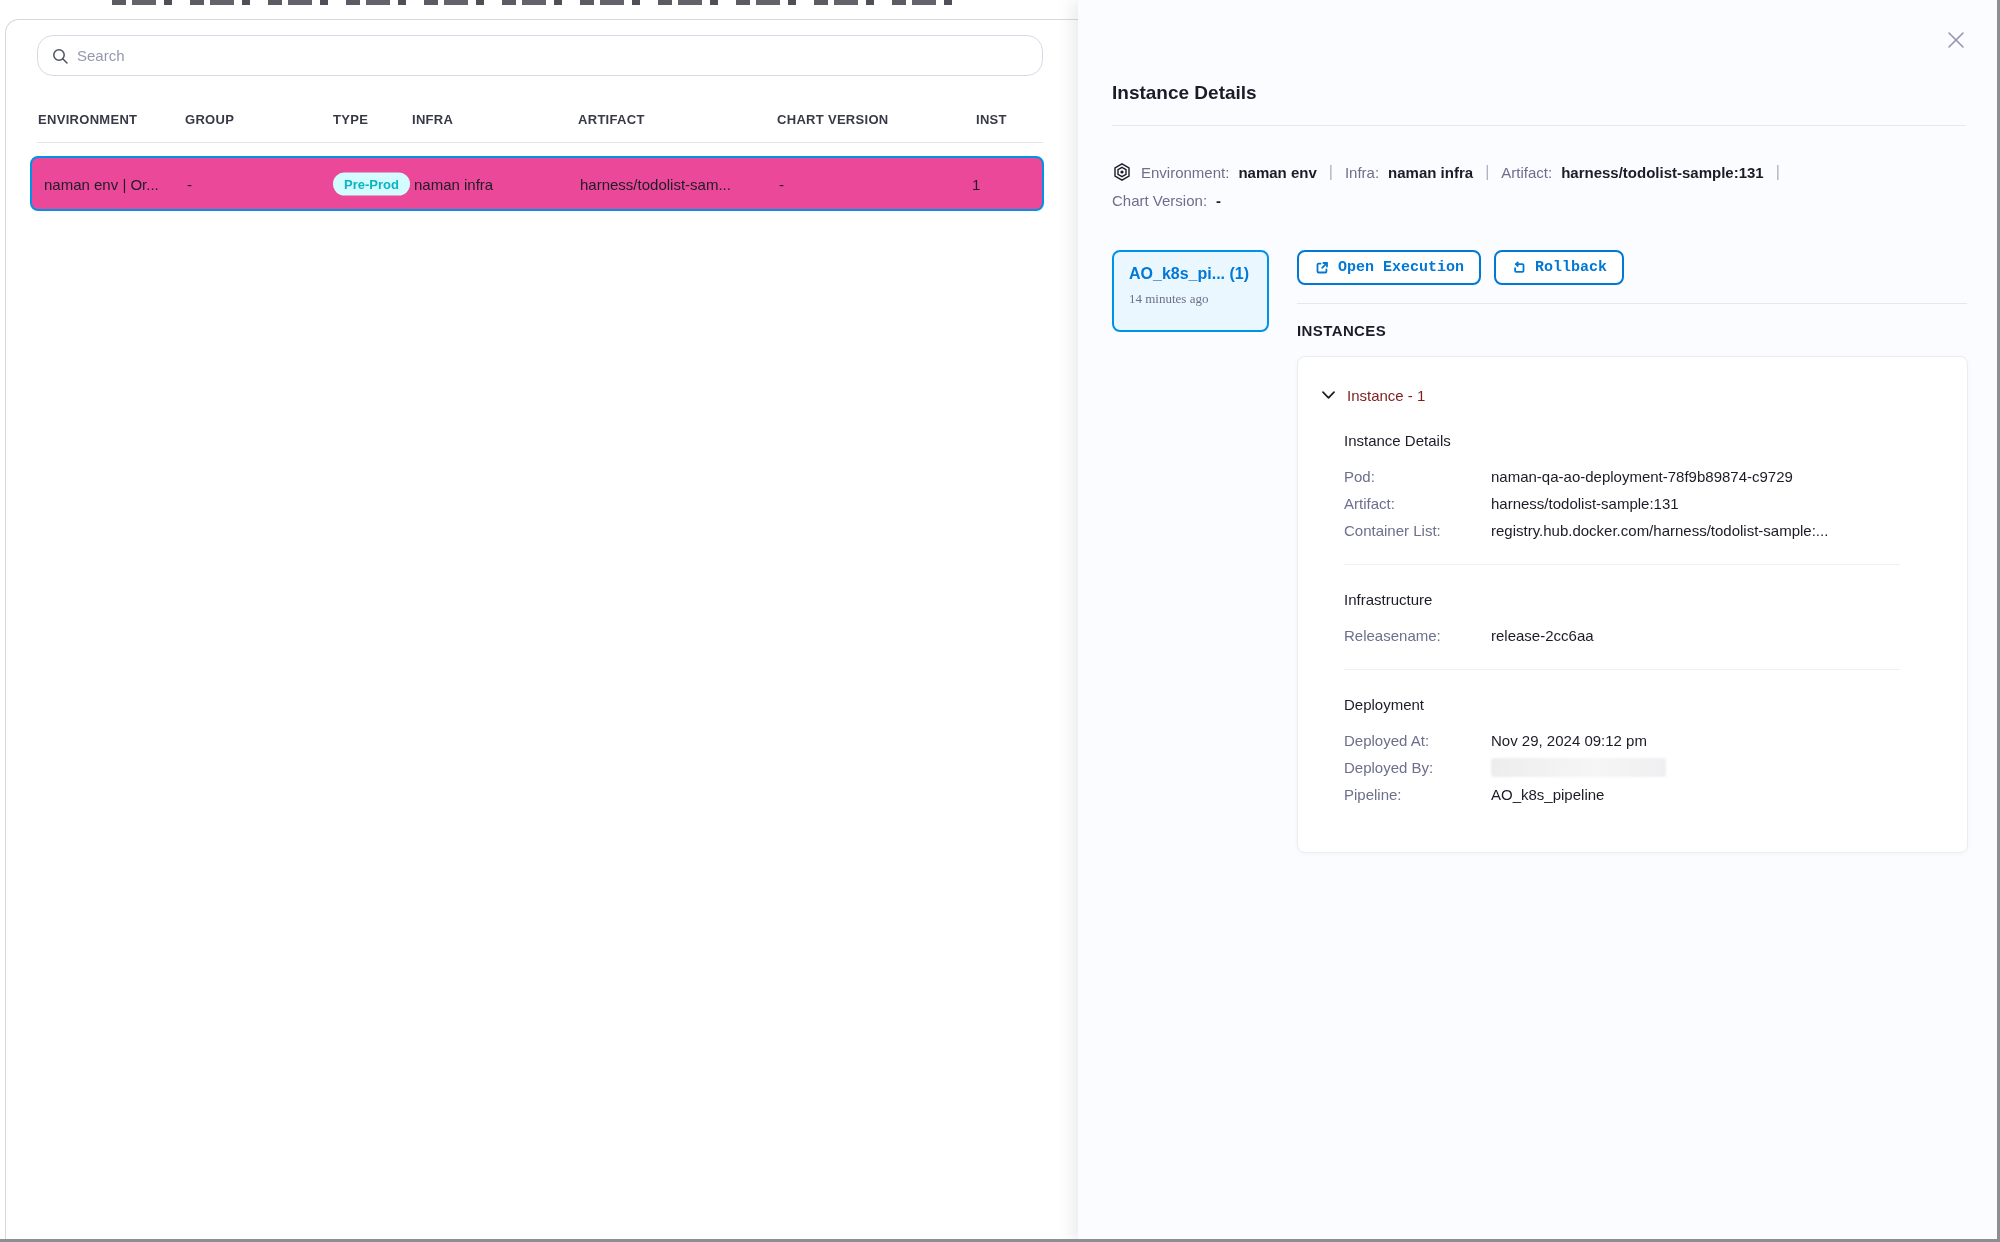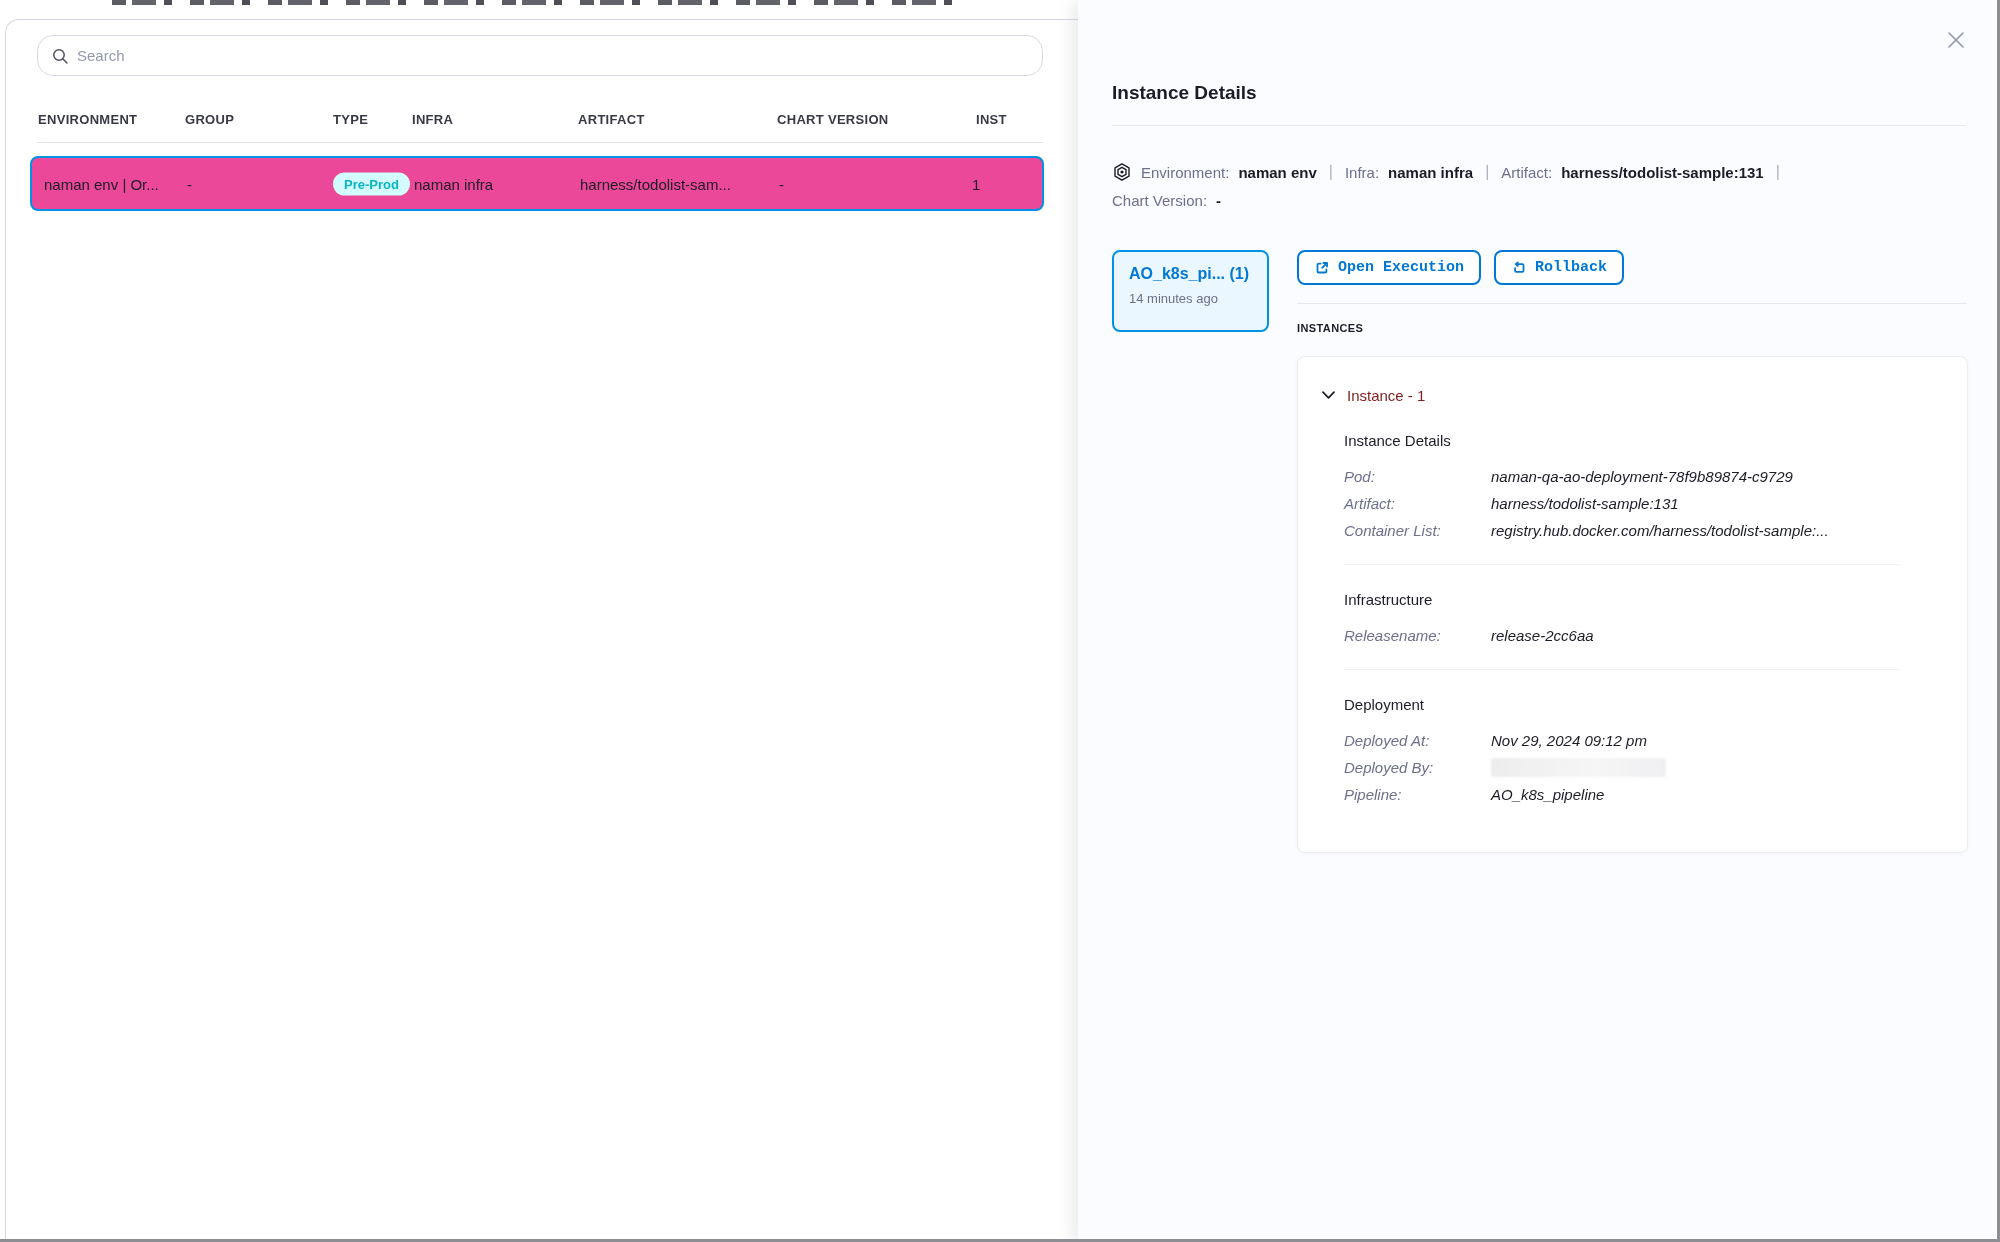--- a/index.html
+++ b/index.html
@@ -76,48 +76,48 @@
   .meta-label{ color:#6d6f8c; }
   .meta-value{ color:#1c1c28; font-weight:700; }
   .meta-sep{ color:#aeb0c4; font-size:16px; padding:0 3px; }
 
   .exec-card{
     position:absolute; left:34px; top:250px; width:157px; height:82px;
     background:#ebf7ff; border:2px solid #0092e4; border-radius:8px;
     padding:13px 15px; cursor:pointer;
   }
   .exec-card .title{ font-size:16px; font-weight:700; color:#0278d5; white-space:nowrap; }
-  .exec-card .time{ margin-top:8px; font-size:13px; color:#6d6f8c; }
+  .exec-card .time{ margin-top:8px; font-size:13px; color:#6d6f8c;font-family:Liberation Serif, serif; }
 
   .actions{ position:absolute; left:219px; top:250px; display:flex; gap:13px; }
   .btn{
     display:inline-flex; align-items:center; gap:8px; height:35px; padding:0 15px;
     background:#fff; border:2px solid #0278d5; border-radius:8px;
     color:#0278d5; font-size:15px; font-weight:700; font-family:Liberation Mono, monospace; cursor:pointer;
     white-space:nowrap;
   }
 
   .actions-divider{ position:absolute; left:219px; top:303px; width:670px; height:1px; background:#e7e8ef; }
   .instances-heading{
-    position:absolute; left:219px; top:322px; font-size:11px; font-weight:700;
+    position:absolute; left:219px; top:322px; font-size:15px; font-weight:700;
     color:#1c1c28; letter-spacing:.4px;
   }
 
   .instances-card{
     position:absolute; left:219px; top:356px; width:671px; height:497px;
     background:#ffffff; border:1px solid #ececf2; border-radius:8px;
     box-shadow:0 1px 4px rgba(40,41,61,.04); padding:27px 24px; overflow:hidden;
   }
   .instance-header{ display:flex; align-items:center; gap:12px; height:22px; cursor:pointer; }
   .instance-header .name{ font-size:15px; color:#7f1d1d; }
 
   .section{ padding-left:22px; }
   .section-heading{ font-size:15px; font-weight:500; color:#1c1c28; height:22px; margin-top:26px; }
   .detail-row{ display:flex; align-items:center; height:27px; margin-top:0; }
-  .detail-rows{ margin-top:9px;font-style:italic; }
+  .detail-rows{ margin-top:9px; }
   .detail-label{ width:147px; font-size:15px; color:#6d6f8c; flex:none; }
   .detail-value{ font-size:15px; color:#1c1c28; white-space:nowrap; }
   .section-divider{ height:1px; background:#eef0f4; margin:20px 0 0 22px; width:556px; }
 
   .redacted-box{
     width:175px; height:19px; border-radius:3px;
     background:linear-gradient(90deg,#ededee,#f6f6f7 60%,#efeff1);
     filter:blur(1.2px);
   }
 

